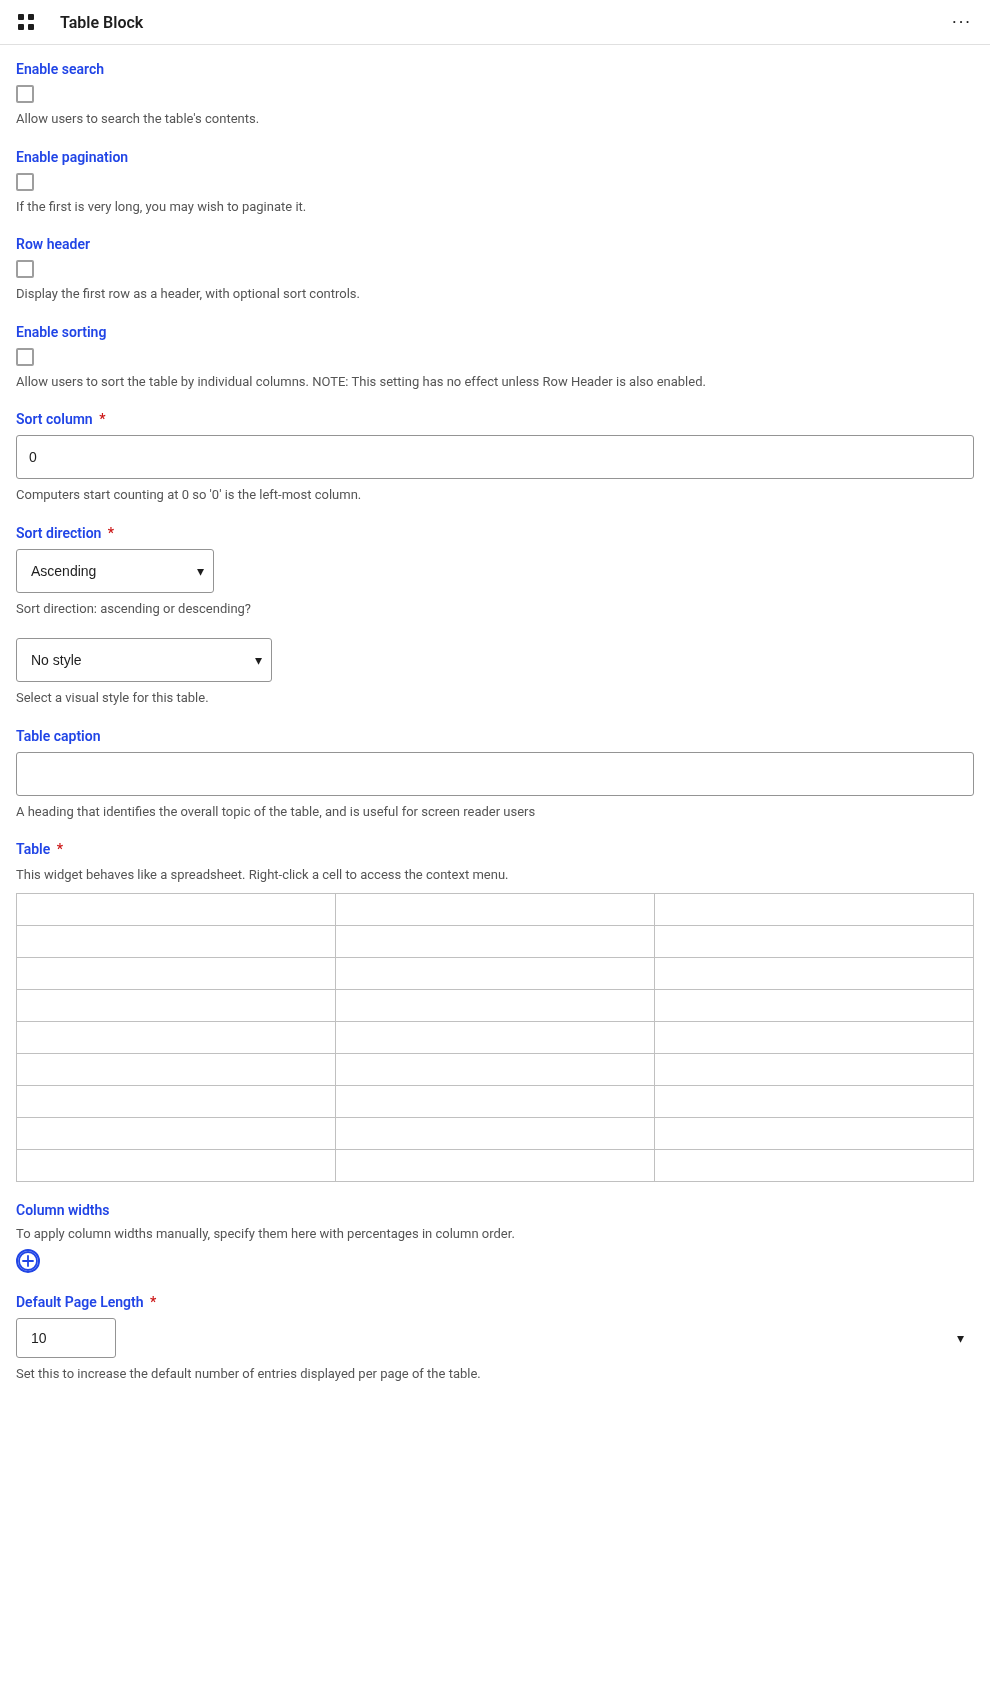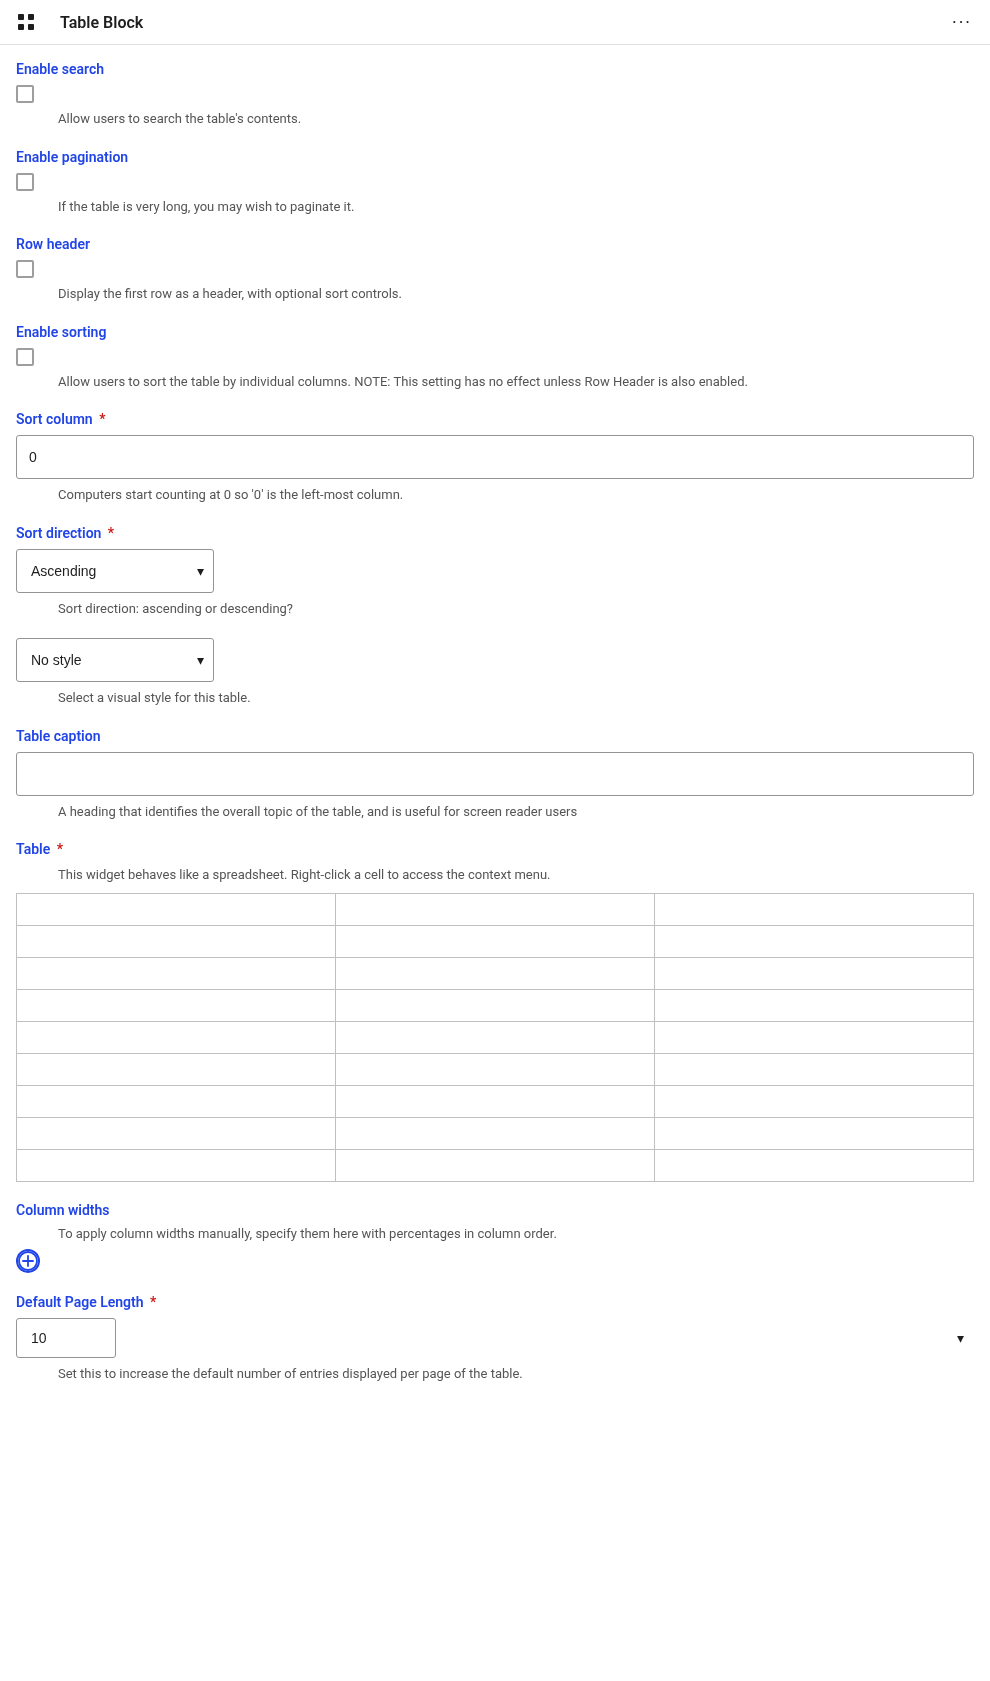--- a/index.html
+++ b/index.html
@@ -82,21 +82,20 @@
     .field-label .required {
       color: #cc1818;
       margin-left: 3px;
     }
 
     .field-description {
       font-size: 13px;
       color: #555;
       margin-top: 6px;
       line-height: 1.5;
-      margin-left: 42px;
     }
 
     .checkbox-wrapper {
       display: flex;
       align-items: center;
       margin-bottom: 6px;
     }
 
     .checkbox-input {
       width: 18px;
@@ -143,21 +142,21 @@
       cursor: pointer;
       outline: none;
     }
 
     .select-input.small {
       width: 198px;
       height: 44px;
     }
 
     .select-input.medium {
-      width: 198px;
+      width: 256px;
       height: 44px;
     }
 
     .select-input.tiny {
       width: 100px;
       height: 40px;
     }
 
     .select-arrow {
       position: absolute;
@@ -239,21 +238,21 @@
         <input type="checkbox" class="checkbox-input" style="">
       </div>
       <p class="field-description">Allow users to search the table's contents.</p>
     </div>
 
     <div class="field-group">
       <span class="field-label">Enable pagination</span>
       <div class="checkbox-wrapper">
         <input type="checkbox" class="checkbox-input" style="">
       </div>
-      <p class="field-description">If the table is very long, you may wish to paginate it.</p>
+      <p class="field-description">If the first is very long, you may wish to paginate it.</p>
     </div>
 
     <div class="field-group">
       <span class="field-label">Row header</span>
       <div class="checkbox-wrapper">
         <input type="checkbox" class="checkbox-input" style="">
       </div>
       <p class="field-description">Display the first row as a header, with optional sort controls.</p>
     </div>
 

